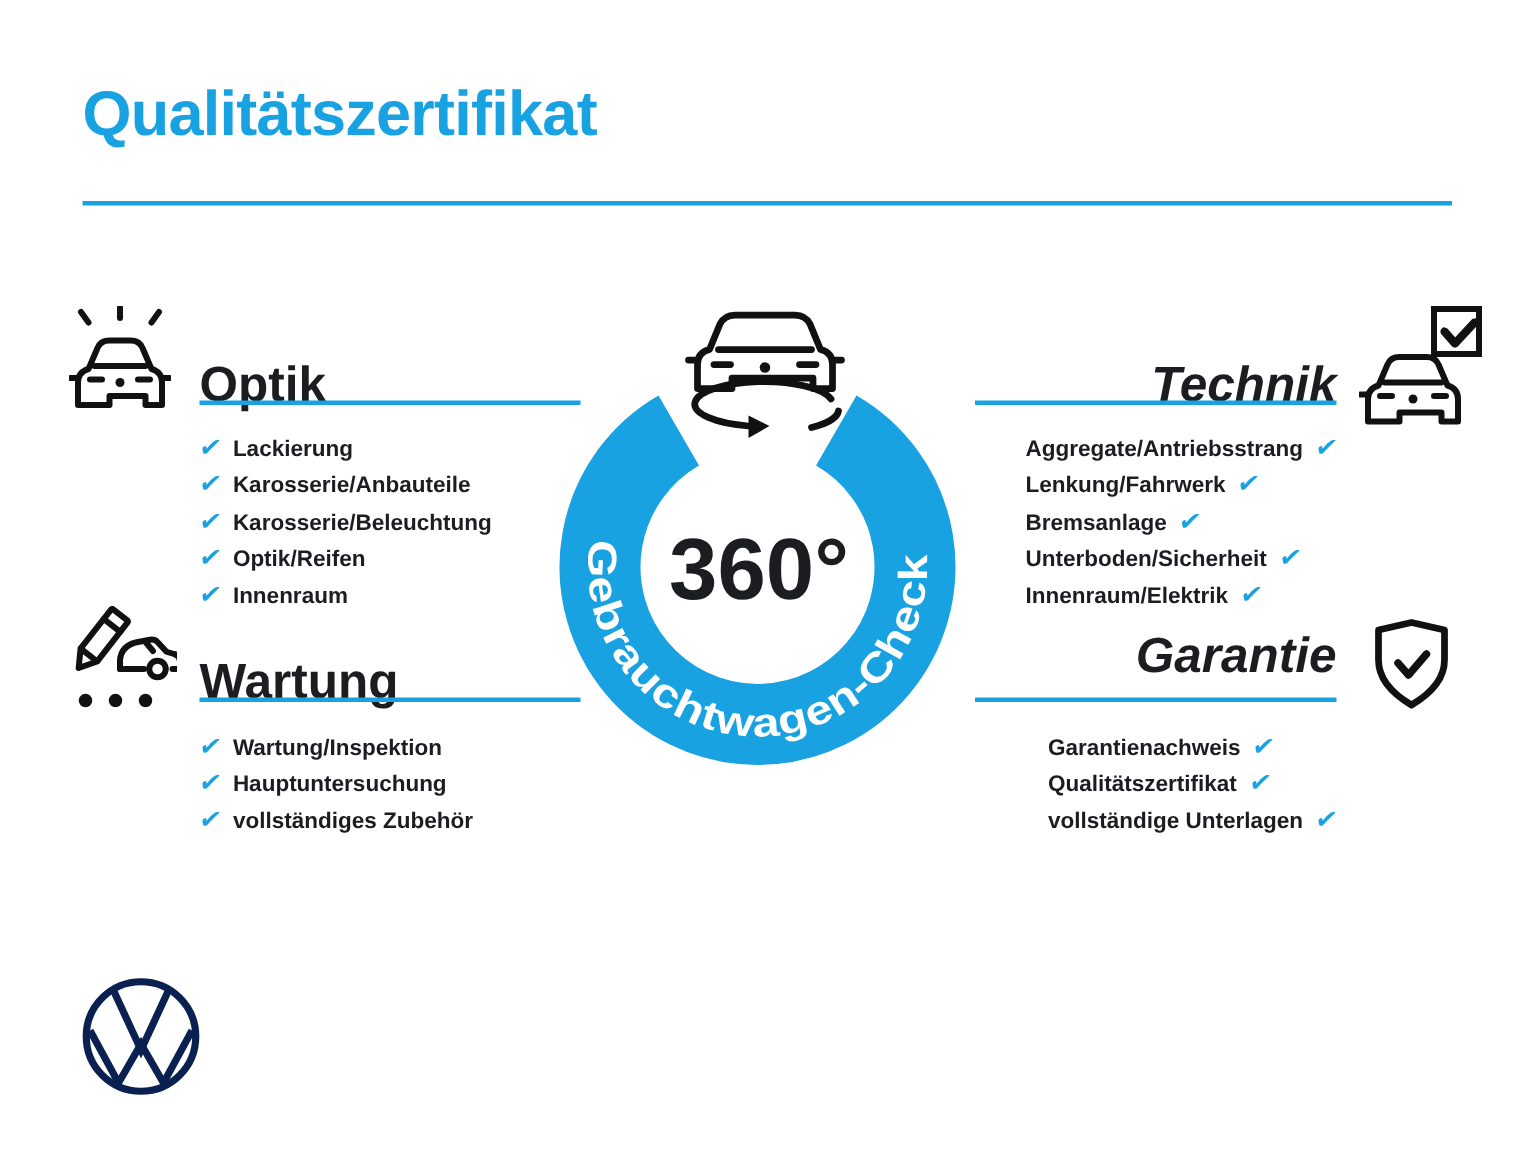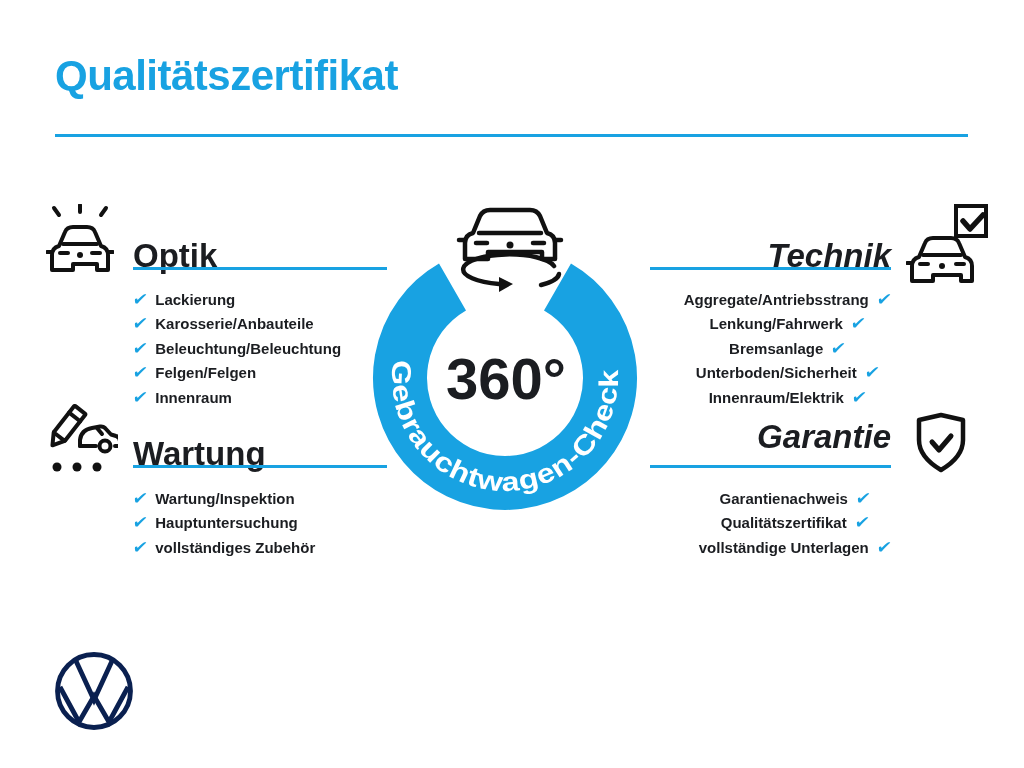--- a/index.html
+++ b/index.html
@@ -24,21 +24,21 @@
   .check-list{display:flex;flex-direction:column;}
   .check-row{display:flex;align-items:center;height:24.5px;font-size:15px;font-weight:600;color:var(--ink);white-space:nowrap;}
   .check-row .lbl{display:inline-block;}
   .check-row.left .chk{margin-right:8px;}
   .check-row.right{justify-content:flex-end;}
   .check-row.right .chk{margin-left:8px;}
   .chk{
     color:var(--accent);font-size:17px;font-weight:700;line-height:1;
     font-family:"DejaVu Sans", sans-serif;transform:skewX(-10deg);
   }
-  .right-col{align-items:center;}
+  .right-col{align-items:flex-start;}
   .brand-text{
     left:150px;top:659px;font-size:22px;font-weight:700;color:var(--navy);line-height:27px;
   }
   svg{display:block;}
 </style>
 </head>
 <body>
 
 <div class="abs title">Qualitätszertifikat</div>
 <div class="abs divider"></div>
@@ -63,25 +63,25 @@
   <div class="check-row left">
       <span class="chk">✔</span>
       <span class="lbl">Lackierung</span>
     </div>
   <div class="check-row left">
       <span class="chk">✔</span>
       <span class="lbl">Karosserie/Anbauteile</span>
     </div>
   <div class="check-row left">
       <span class="chk">✔</span>
-      <span class="lbl">Beleuchtung/Beleuchtung</span>
-    </div>
-  <div class="check-row left">
-      <span class="chk">✔</span>
-      <span class="lbl">Felgen/Felgen</span>
+      <span class="lbl">Karosserie/Beleuchtung</span>
+    </div>
+  <div class="check-row left">
+      <span class="chk">✔</span>
+      <span class="lbl">Optik/Reifen</span>
     </div>
   <div class="check-row left">
       <span class="chk">✔</span>
       <span class="lbl">Innenraum</span>
     </div>
 </div>
 
 <svg class="abs" style="left:44px;top:404px" width="74" height="72" viewBox="0 0 74 72">
   <g fill="none" stroke="#111" stroke-width="4" stroke-linecap="round" stroke-linejoin="round">
     <g transform="rotate(38 22 24)">

